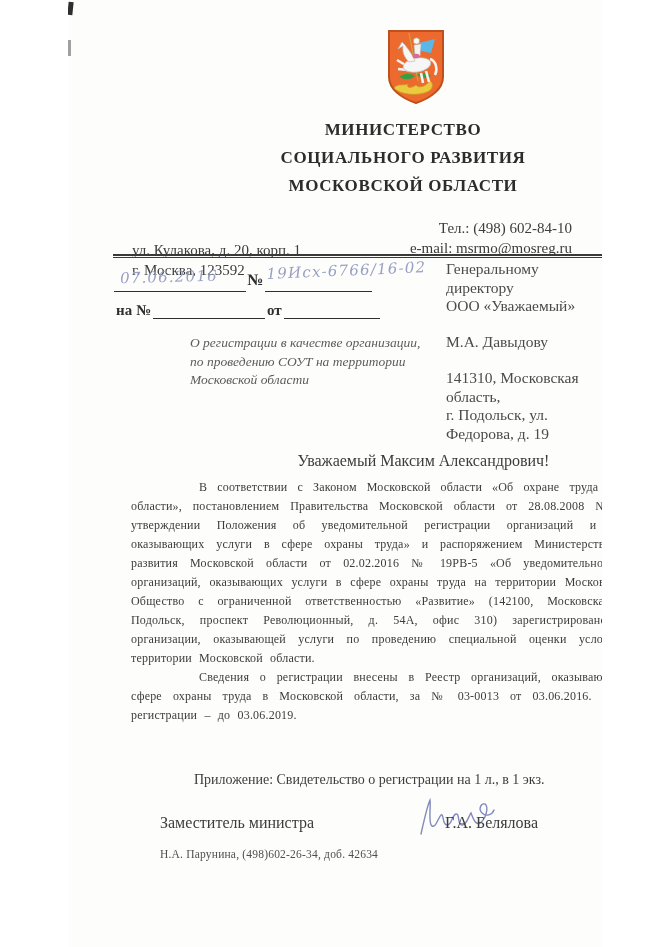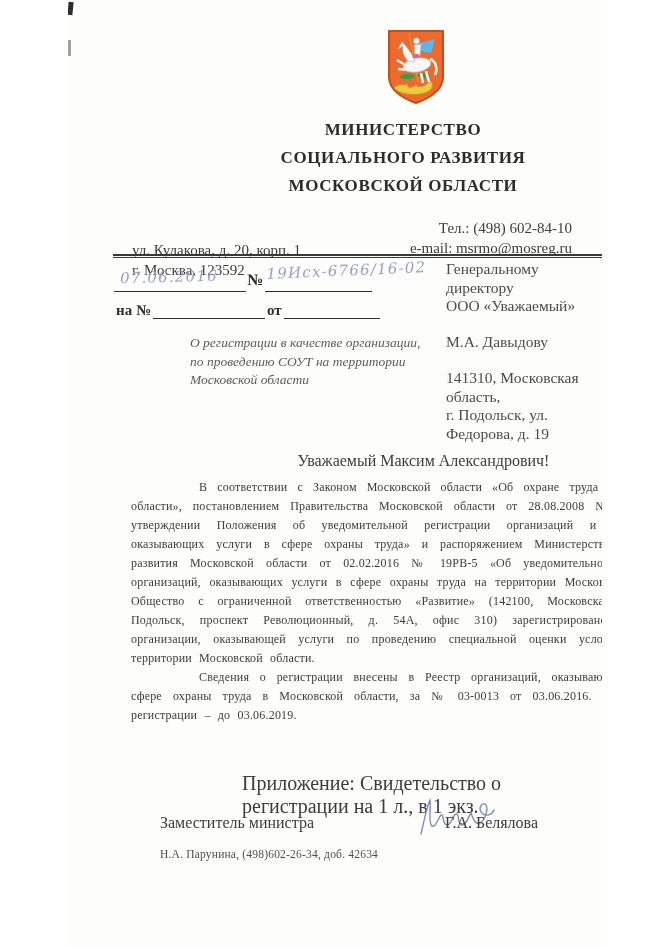--- a/index.html
+++ b/index.html
@@ -47,21 +47,21 @@
   .subject { left:122px; top:334px; font-style:italic; font-size:13.5px;
     line-height:18.5px; color:#5c5c5c; }
 
   .salutation { left:63px; top:452px; width:557px; text-align:center;
     font-size:16px; transform:translateX(14px); }
 
   .body-text { left:63px; top:478px; width:557px; font-size:12px;
     line-height:19px; text-align:justify; word-spacing:4px; letter-spacing:.2px; }
   .body-text p { text-indent:68px; }
 
-  .attachment { left:126px; top:772px; font-size:20px;margin-left:48px; }
+  .attachment { left:126px; top:772px; font-size:14px; }
 
   .signer-pos  { left:92px; top:814px; font-size:16px; }
   .signer-name { right:64px; top:814px; font-size:16px; }
   .sign-svg { left:345px; top:794px; }
 
   .executor { left:92px; top:848px; font-size:11.5px; color:#4f4f4f; letter-spacing:.2px; }
 
   .stamp { left:552px; top:897px; font-family:"DejaVu Sans Mono",monospace;
     font-size:21px; letter-spacing:4px; color:#7f1d1d; }
 </style>

